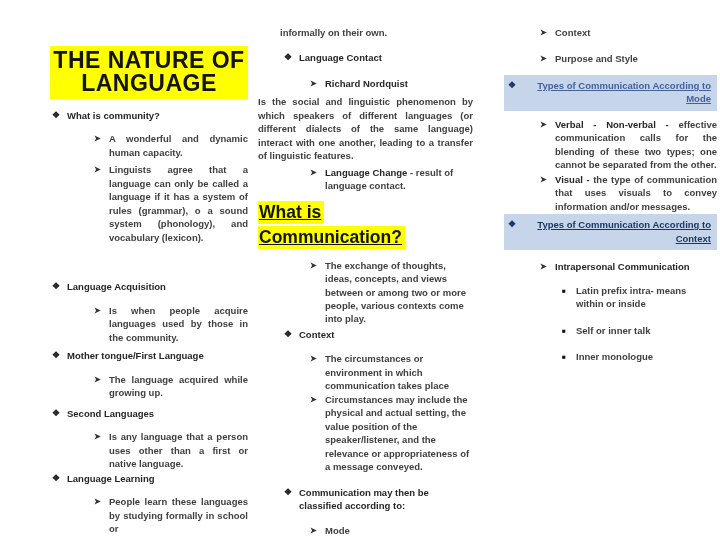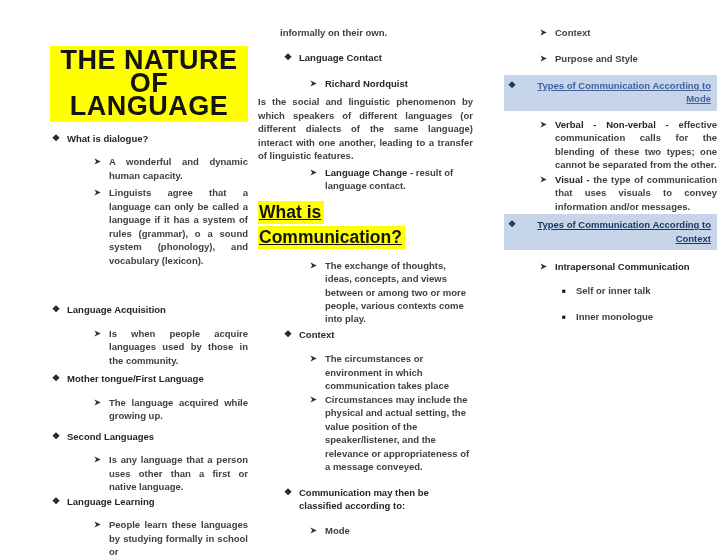--- a/index.html
+++ b/index.html
@@ -13,21 +13,21 @@
   #col-right  { left:504px; top:26px; width:213px; }
 
   .block { display:flex; align-items:flex-start; font-size:9.5px; line-height:1.42; color:#3f3f3f;font-weight:bold; }
   .bullet { flex:0 0 15px; text-align:left; }
   .txt { flex:1 1 auto; }
   b { color:#262626; }
 
   
   .blk-title {
     display:block; background:var(--yellow); color:#141414;
-    font-weight:bold; font-size:27px; line-height:23px; text-align:center;
+    font-weight:bold; font-size:23px; line-height:23px; text-align:center;
     padding:3px 2px 4px 2px; margin-bottom:10px; letter-spacing:0.5px;
   }
 
   
   .blk-h1 { font-weight:bold; color:#262626; margin-bottom:10px; }
   .blk-h1 .bullet { font-size:9px; }
 
   
   .blk-arrow { margin-bottom:6px; }
   .blk-arrow .bullet { font-size:8px; padding-top:1px; color:#333; }
@@ -90,21 +90,21 @@
   #col-right .block:nth-child(7) { margin-bottom:10px; }
 </style>
 </head>
 <body>
 
 <div class="page" style="--yellow: #ffff00; --boxblue: #c7d5ea; --modetxt: #44619d; --ctxtxt: #17375e;">
   <div class="col" id="col-left">
       <div class="block blk-title"><span class="txt">THE NATURE OF LANGUAGE</span></div>
       <div class="block blk-h1">
         <span class="bullet">❖</span>
-        <span class="txt">What is dialogue?</span>
+        <span class="txt">What is community?</span>
       </div>
       <div class="block blk-arrow">
         <span class="bullet">➤</span>
         <span class="txt">A wonderful and dynamic human capacity.</span>
       </div>
       <div class="block blk-arrow">
         <span class="bullet">➤</span>
         <span class="txt">Linguists agree that a language can only be called a language if it has a system of rules (grammar), o a sound system (phonology), and vocabulary (lexicon).</span>
       </div>
       <div class="block blk-h1">
@@ -205,20 +205,24 @@
       <div class="block blk-blue_heading variant-context">
         <span class="bullet">❖</span>
         <span class="txt">Types of Communication According to Context</span>
       </div>
       <div class="block blk-arrow">
         <span class="bullet">➤</span>
         <span class="txt"><b>Intrapersonal Communication</b><span></span></span>
       </div>
       <div class="block blk-square">
         <span class="bullet">■</span>
+        <span class="txt">Latin prefix intra- means within or inside</span>
+      </div>
+      <div class="block blk-square">
+        <span class="bullet">■</span>
         <span class="txt">Self or inner talk</span>
       </div>
       <div class="block blk-square">
         <span class="bullet">■</span>
         <span class="txt">Inner monologue</span>
       </div>
     </div>
 </div>
 
 </body></html>

